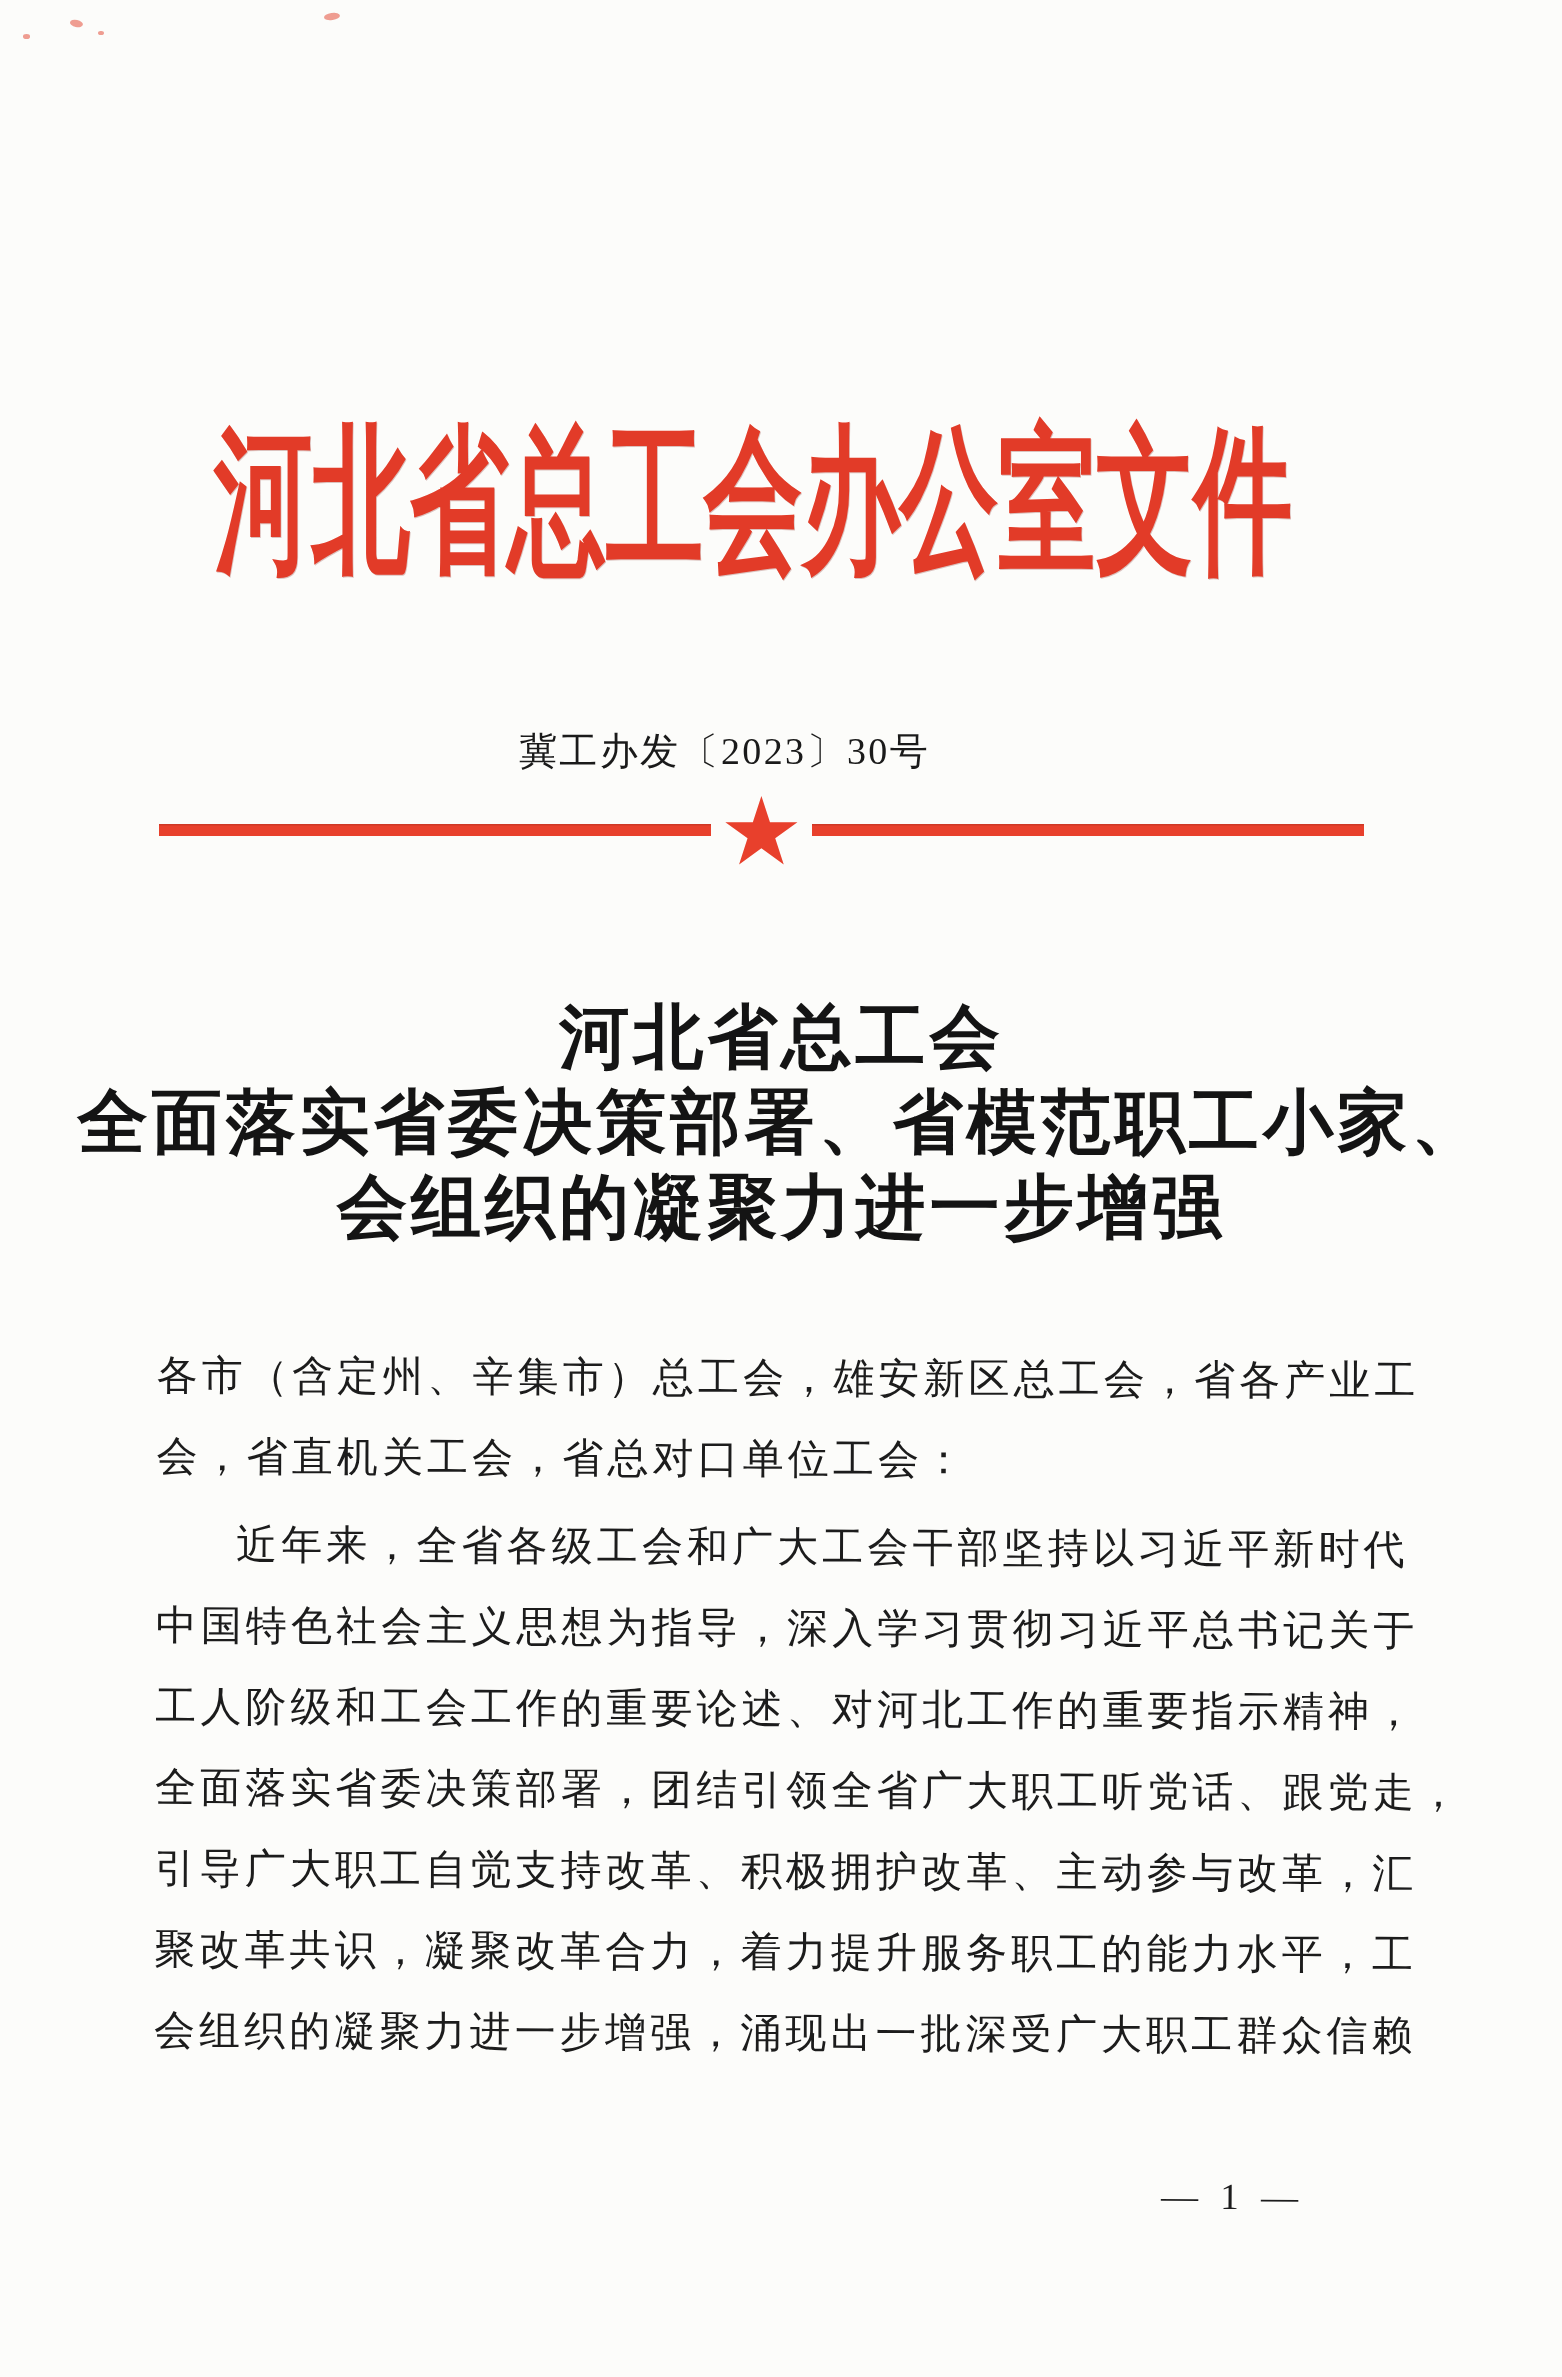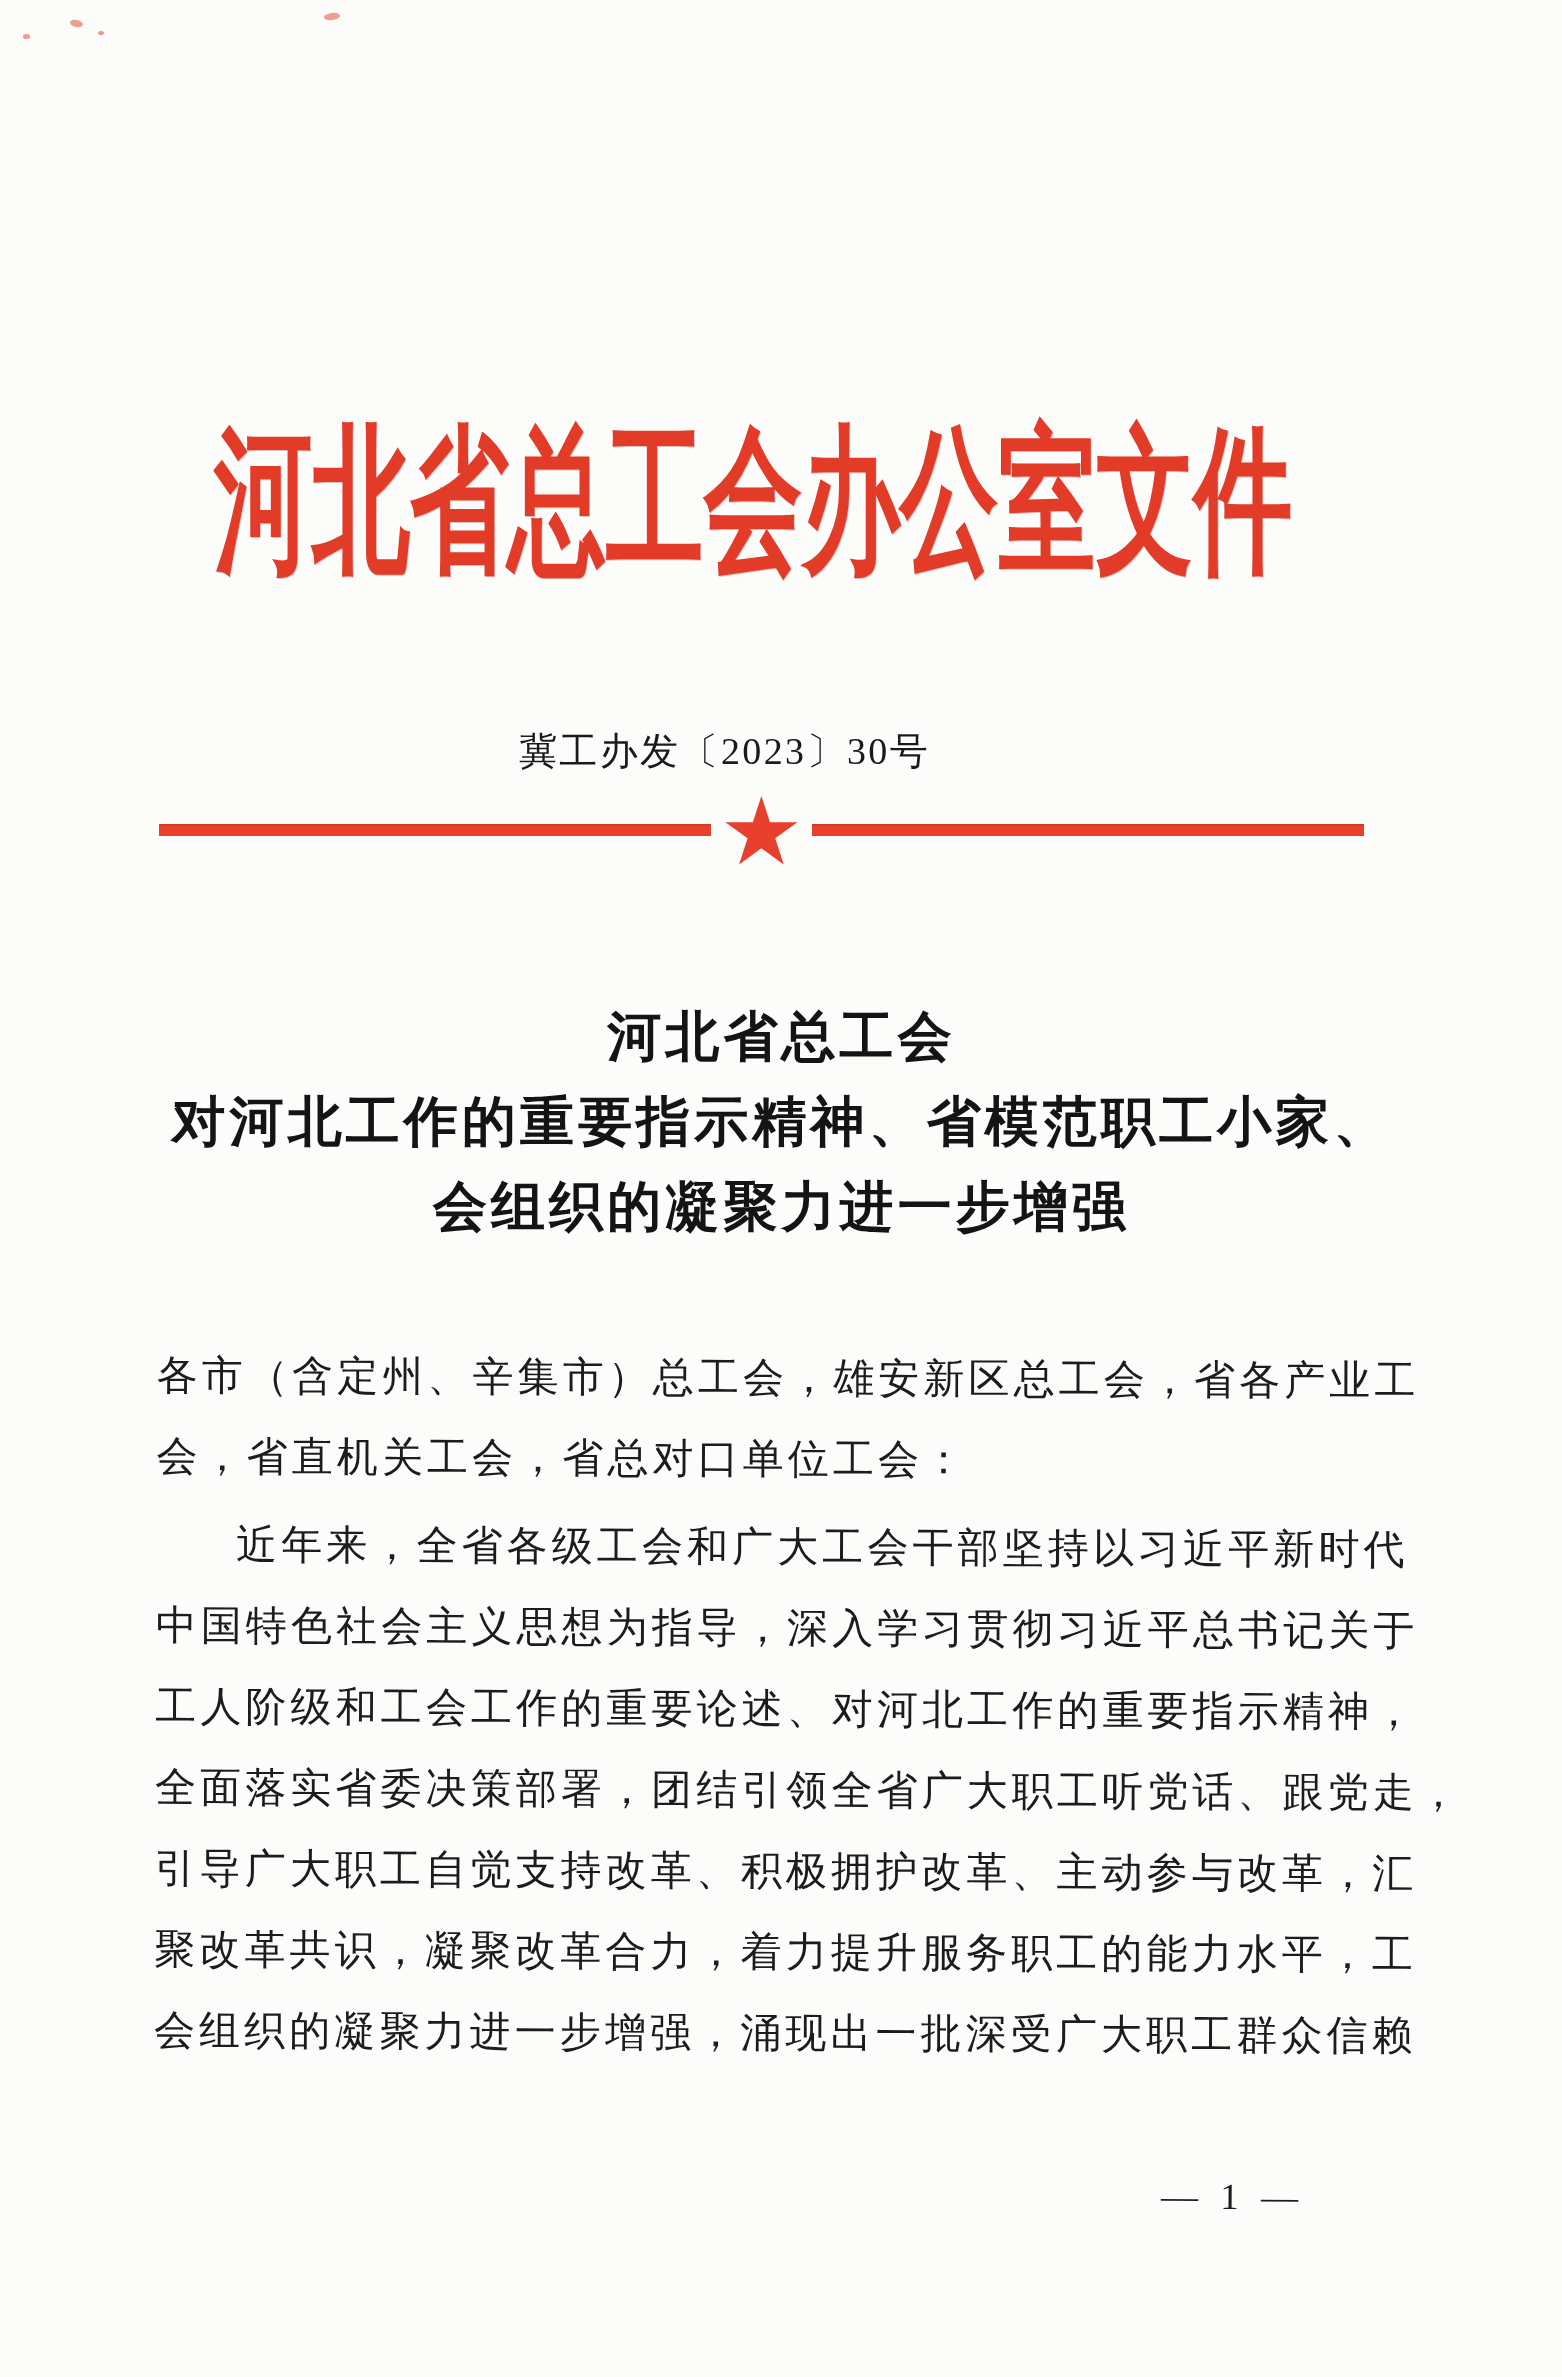--- a/index.html
+++ b/index.html
@@ -88,21 +88,21 @@
     transform: translateY(1.6px);
   }
 
   
   .doc-title {
     position: absolute;
     left: 0;
     right: 0;
     top: 995px;
     text-align: center;
-    font-size: 54px;
+    font-size: 70px;
     line-height: 85px;
     font-weight: 700;
     letter-spacing: 4.1px;
     color: #141414;
   }
 
   
   .body-block {
     position: absolute;
     left: 157px;
@@ -147,21 +147,21 @@
   <div class="doc-number">冀工办发〔2023〕30号</div>
 
   <div class="red-divider">
     <span class="line-seg left"></span>
     <span class="star">★</span>
     <span class="line-seg right"></span>
   </div>
 
   <div class="doc-title">
     <div>河北省总工会</div>
-    <div>对河北工作的重要指示精神、省模范职工小家、</div>
+    <div>全面落实省委决策部署、省模范职工小家、</div>
     <div>会组织的凝聚力进一步增强</div>
   </div>
 
   <div class="body-block">
     <div class="bline">各市（含定州、辛集市）总工会，雄安新区总工会，省各产业工</div>
     <div class="bline">会，省直机关工会，省总对口单位工会：</div>
     <div class="bline indent gap-before">近年来，全省各级工会和广大工会干部坚持以习近平新时代</div>
     <div class="bline">中国特色社会主义思想为指导，深入学习贯彻习近平总书记关于</div>
     <div class="bline">工人阶级和工会工作的重要论述、对河北工作的重要指示精神，</div>
     <div class="bline">全面落实省委决策部署，团结引领全省广大职工听党话、跟党走，</div>

